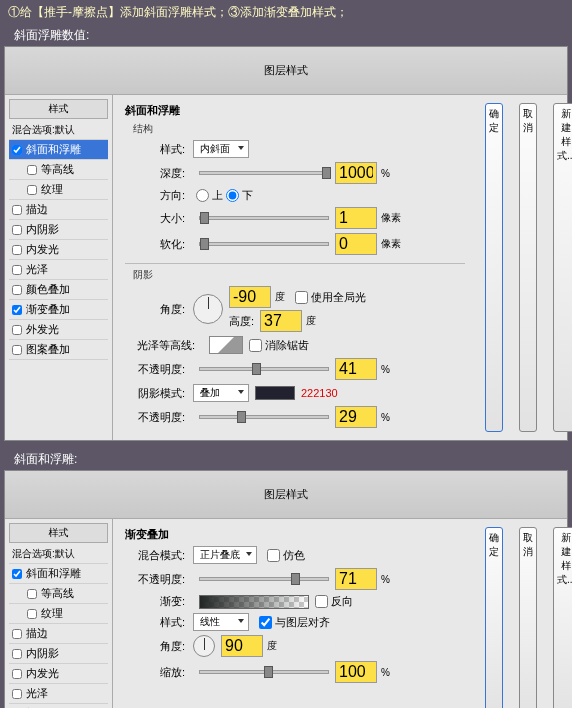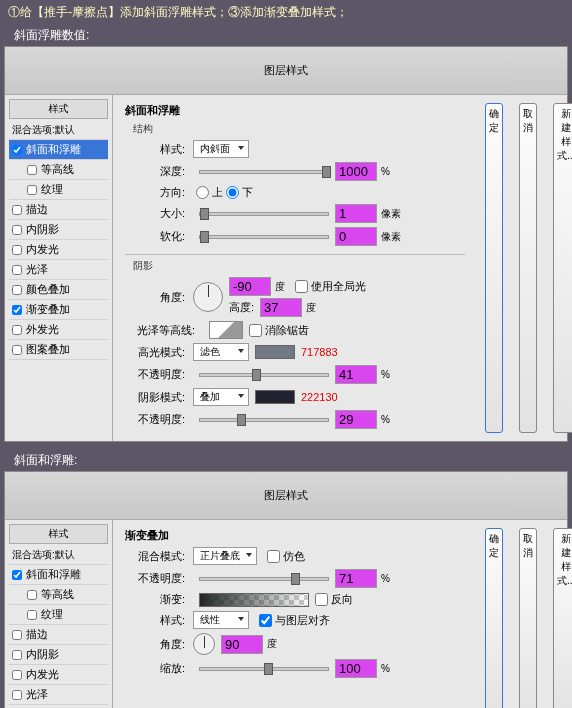--- a/index.html
+++ b/index.html
@@ -17,21 +17,21 @@
 .style-item.indent{padding-left:18px}
 .main-panel{flex:1;padding:8px 12px}
 .group-label{font-size:11px;margin-bottom:4px;font-weight:bold}
 .sub-label{font-size:10px;color:#333;margin:4px 0 2px 8px}
 .row{display:flex;align-items:center;margin:4px 8px;font-size:10px}
 .row-label{width:52px;text-align:right;margin-right:8px}
 .dropdown{background:#fff;border:1px solid #999;padding:1px 16px 1px 6px;font-size:10px;position:relative;min-width:56px}
 .dropdown:after{content:"";position:absolute;right:4px;top:5px;border-left:3px solid transparent;border-right:3px solid transparent;border-top:4px solid #333}
 .slider{flex:1;height:4px;background:#ccc;border:1px solid #999;margin:0 6px;position:relative;max-width:130px}
 .slider-thumb{position:absolute;width:9px;height:12px;background:#888;top:-5px;border:1px solid #555}
-.num-input{width:42px;border:1px solid #999;padding:1px 3px;text-align:left;background:#d946ef;font-size:13px}
+.num-input{width:42px;border:1px solid #999;padding:1px 3px;text-align:left;background:#fde047;font-size:16px}
 .unit{margin-left:4px;font-size:10px}
 .radio{margin:0 3px}
 .divider{border-top:1px solid #bbb;margin:8px 0 4px 0}
 .swatch{width:40px;height:14px;border:1px solid #666;margin-left:6px}
 .hex-note{color:#d00;margin-left:6px;font-size:11px}
 .btn-col{width:90px;padding:8px;display:flex;gap:16px}
 .btn{background:linear-gradient(#fdfdfd,#e2e2e2);border:1px solid #888;padding:3px;text-align:center;font-size:10px;border-radius:3px}
 .btn.primary{border:1.5px solid #3875d7}
 .preview-box{width:56px;height:56px;background:#3a3a3a;border:1px solid #555;margin-top:4px}
 .cb-row{display:flex;align-items:flex-start;gap:4px;font-size:10px;margin-top:4px}
@@ -163,26 +163,20 @@
             </div>
         </div>
       </div>
       <div class="row">
           <span class="row-label" style="width:62px">光泽等高线:</span>
           <div class="gloss-swatch"></div>
           <input type="checkbox" style="">
           <span style="margin-left:3px">消除锯齿</span>
         </div>
       <div class="row">
-          <span class="row-label">高光模式:</span>
-          <span class="dropdown">滤色</span>
-          <div class="swatch" style="background:#717883"></div>
-          <span class="hex-note">717883</span>
-        </div>
-      <div class="row">
           <span class="row-label">不透明度:</span>
           <div class="slider">
             <div class="slider-thumb" style="left:41%"></div>
           </div>
           <input class="num-input" value="41" style="">
           <span class="unit">%</span>
         </div>
       <div class="row">
           <span class="row-label">阴影模式:</span>
           <span class="dropdown">叠加</span>

